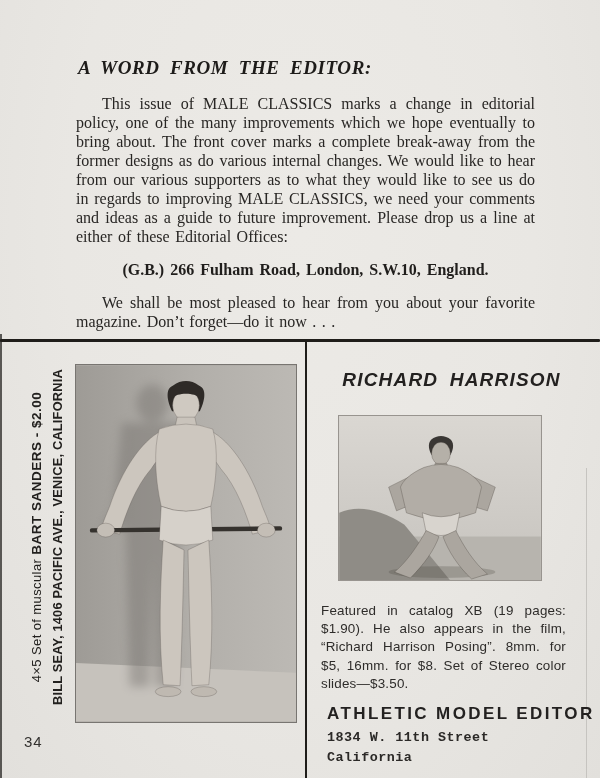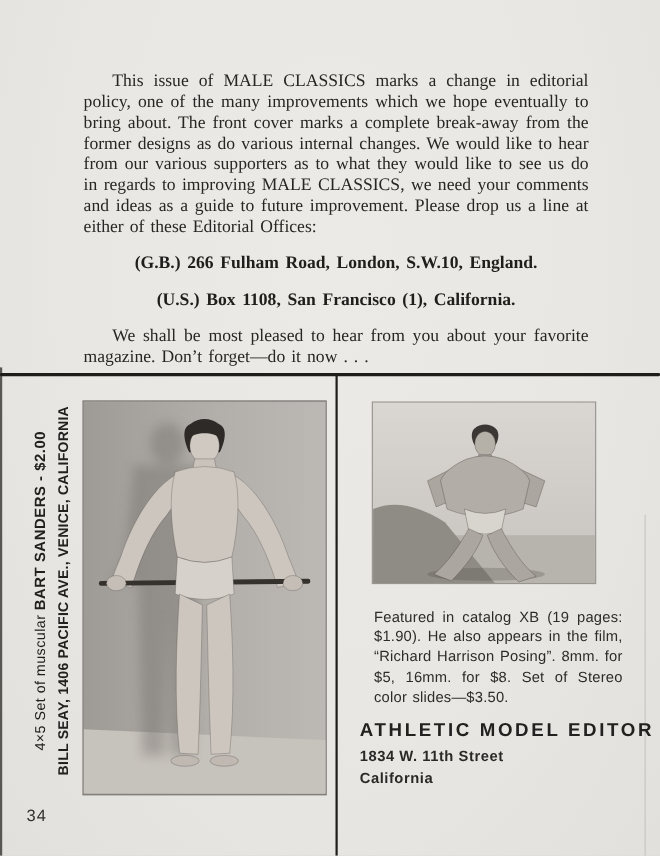--- a/index.html
+++ b/index.html
@@ -61,42 +61,42 @@
   .ad-right h2{
     margin:27px 4px 0 0;text-align:center;
     font:bold italic 19px/23px "Liberation Sans", sans-serif;
     letter-spacing:1.2px;word-spacing:5px;color:#232120;
   }
   .photo-right{
     width:204px;height:166px;margin:24px auto 0 31px;
     border:1px solid rgba(70,66,60,.4);box-sizing:border-box;background:#cfccc7;
   }
   .ad-right .ad-body{
-    margin:21px 34px 0 33px;font-size:13.4px;line-height:18.2px;
+    margin:21px 34px 0 14px;font-size:13.4px;line-height:18.2px;
     text-align:justify;letter-spacing:.2px;word-spacing:1px;color:#2e2c2a;
   }
   .ad-right h3{
     margin:11px 0 0 20px;font:bold 17px/20px "Liberation Sans", sans-serif;
     letter-spacing:2.4px;color:#232120;
   }
   .ad-right .agency-addr{margin:4px 0 0 20px;font-weight:bold;font-size:13.4px;line-height:20px;letter-spacing:.5px;color:#2b2927;}
-  .ad-right .agency-addr div{white-space:nowrap;}
+  .ad-right .agency-addr div{white-space:nowrap;font-family:Liberation Mono, monospace;}
 </style>
 </head>
 <body>
 
 <div class="page">
 
   <div class="edge-left"></div>
   <div class="edge-right"></div>
 
   <section class="editor">
+    <h1>A WORD FROM THE EDITOR:</h1>
     <p class="indent">This issue of MALE CLASSICS marks a change in editorial policy, one of the many improvements which we hope eventually to bring about. The front cover marks a complete break-away from the former designs as do various internal changes. We would like to hear from our various supporters as to what they would like to see us do in regards to improving MALE CLASSICS, we need your comments and ideas as a guide to future improvement. Please drop us a line at either of these Editorial Offices:</p>
     <p class="addr first">(G.B.) 266 Fulham Road, London, S.W.10, England.</p>
-    <p class="addr">(U.S.) Box 1108, San Francisco (1), California.</p>
     <p class="indent second">We shall be most pleased to hear from you about your favorite magazine. Don’t forget—do it now . . .</p>
   </section>
 
   <div class="divider-h"></div>
   <div class="divider-v"></div>
 
   <section class="ads">
 
     <div class="vcap">
       <div class="l1"><span>4×5 Set of muscular </span><b>BART SANDERS - $2.00</b></div>
@@ -144,20 +144,21 @@
           <path d="M134,176 C137,222 139,272 134,322 L117,323 C115,280 114,230 113,186 Z" fill="#ccc6be"></path>
           <ellipse cx="93" cy="329" rx="13" ry="5" fill="#bfb9b1"></ellipse>
           <ellipse cx="129" cy="329" rx="13" ry="5" fill="#bfb9b1"></ellipse>
         </g>
       </svg>
     </figure>
 
     <div class="page-num">34</div>
 
     <div class="ad-right">
+      <h2>RICHARD HARRISON</h2>
 
       <figure class="photo-right">
         <svg viewBox="0 0 204 166" xmlns="http://www.w3.org/2000/svg">
           <defs>
             <linearGradient id="skyR" x1="0" y1="0" x2="0" y2="1">
               <stop offset="0" stop-color="#dad7d2"></stop>
                 <stop offset="0.7" stop-color="#ccc9c4"></stop>
                 <stop offset="1" stop-color="#c2bfba"></stop>
             </linearGradient>
           </defs>

